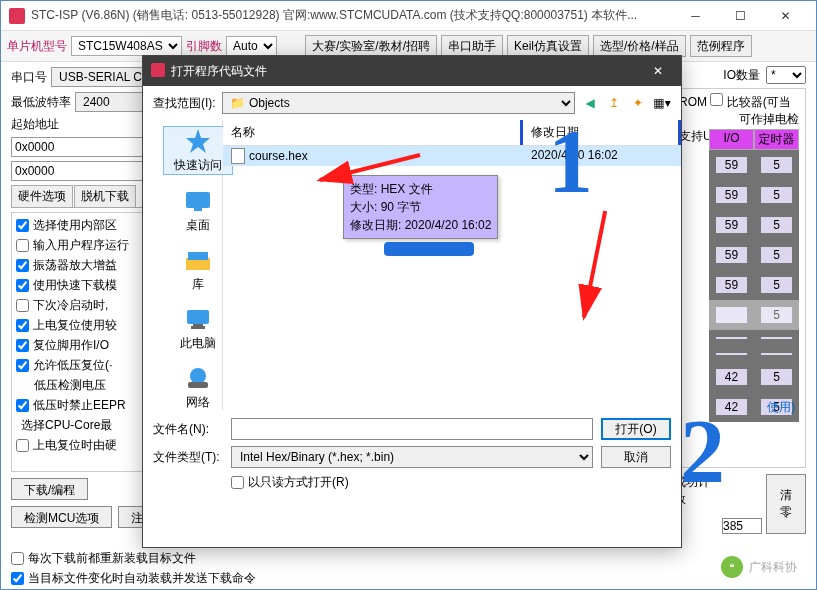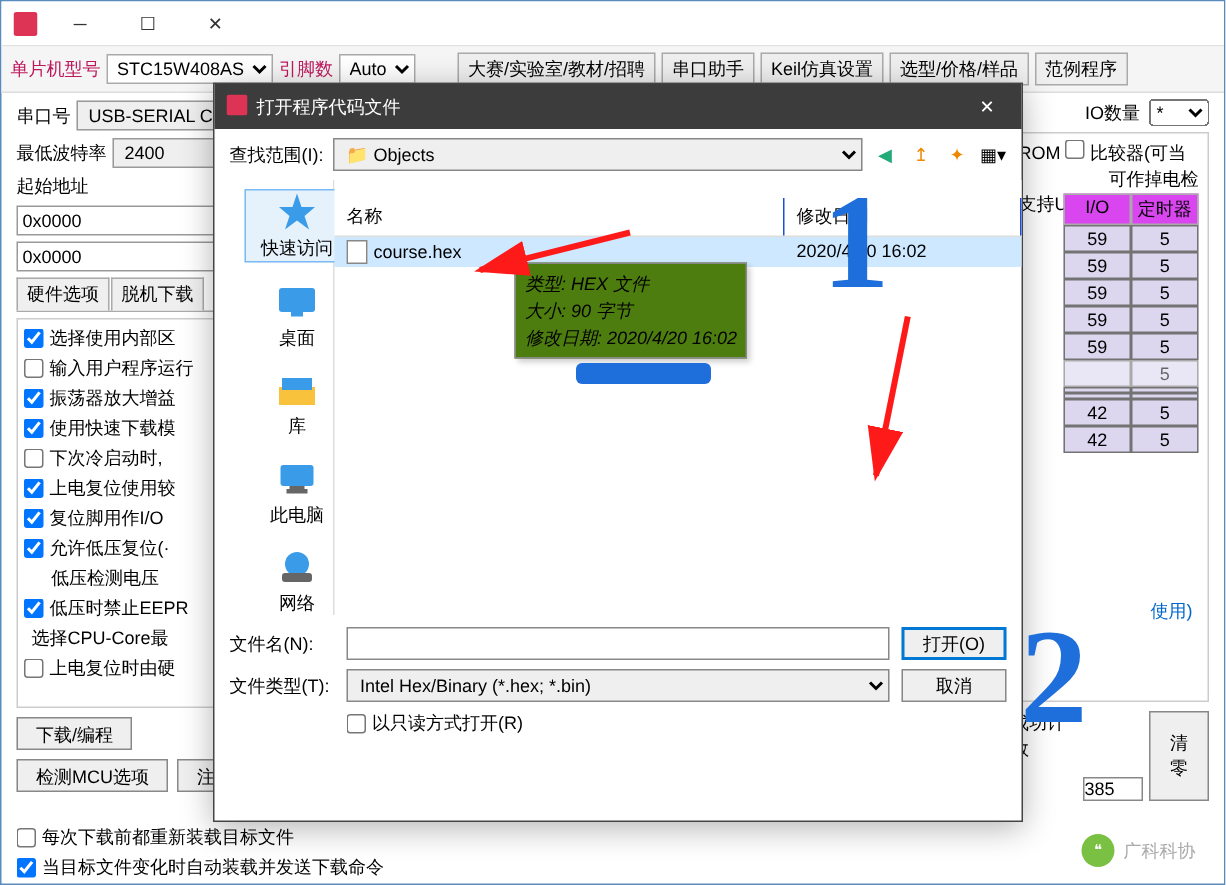--- a/index.html
+++ b/index.html
@@ -29,47 +29,47 @@
 .bottom-checks div { display: flex; align-items: center; gap: 4px; margin-bottom: 3px; }
 
 .right-panel { flex: 1; }
 .tabs { display: flex; gap: 1px; border-bottom: 1px solid #aaa; flex-wrap: wrap; }
 .tabs .tab { border: 1px solid #aaa; border-bottom: none; padding: 2px 6px; background: #efefef; }
 .right-content { border: 1px solid #ccc; height: 380px; padding: 4px; position: relative; }
 .right-table { position: absolute; right: 6px; top: 40px; width: 90px; }
 .right-table .hdr { display: flex; background: #d946ef; }
 .right-table .hdr div { flex: 1; text-align: center; border: 1px solid #aaa; padding: 1px; }
 .right-table .trow { display: flex; }
-.right-table .trow div { flex: 1; text-align: center; border: 1px solid #737373; padding: 1px; background: #dcd6ef; }
+.right-table .trow div { flex: 1; text-align: center; border: 7px solid #737373; padding: 1px; background: #dcd6ef; }
 .right-bottom { position: absolute; bottom: 40px; display: flex; gap: 4px; }
 .right-bottom button { border: 1px solid #888; background: #efefef; padding: 3px 8px; }
 .rb-check { display:inline-flex; align-items:center; gap:3px; padding: 3px 4px; }
 
 
 .dialog { position: absolute; top: 55px; left: 142px; width: 540px; height: 493px; background: #fff; border: 1px solid #444; box-shadow: 0 4px 20px rgba(0,0,0,.3); z-index: 100; }
 .dialog .dlg-title { height: 30px; background: #3c3c3c; color: #fff; display: flex; align-items: center; padding: 0 8px; }
 .dialog .dlg-title .t { flex: 1; }
 .dialog .dlg-title .x { width: 30px; text-align: center; }
 .dialog .dlg-look { display: flex; align-items: center; gap: 6px; padding: 6px 10px; }
 .dialog .dlg-look select { flex: 1; border: 1px solid #888; height: 22px; padding: 0 4px; }
 .dialog .dlg-look .icn { width: 18px; height: 18px; display: inline-flex; align-items: center; justify-content: center; }
 .dialog .dlg-body { display: flex; height: 290px; }
 .dialog .places { width: 80px; border-right: 1px solid #ddd; display: flex; flex-direction: column; align-items: center; padding-top: 6px; gap: 12px; padding-left: 31px; }
 .dialog .place { display: flex; flex-direction: column; align-items: center; gap: 2px; width: 70px; }
 .dialog .place .pic { width: 32px; height: 28px; display: flex; align-items: center; justify-content: center; }
 .dialog .place.sel { background: #e5f1fb; border: 1px solid #7abaf5; }
 .dialog .filelist { flex: 1; position: relative; }
 .dialog .fl-hdr { display: flex; background: #fff; border-bottom: 1px solid #ddd; }
-.dialog .fl-hdr div { padding: 4px 8px; border-right: 1px solid #1d4ed8; margin-top: 12px; }
+.dialog .fl-hdr div { padding: 4px 8px; border-right: 3px solid #1d4ed8; }
 .dialog .fl-row { display: flex; padding: 2px 0; }
 .dialog .fl-row.sel { background: #cde8ff; }
 .dialog .fl-row .nm { width: 300px; display: flex; align-items: center; gap: 4px; padding-left: 8px; }
 .dialog .fl-row .dt { flex: 1; padding-left: 8px; }
 .dialog .fl-row .fic { width: 14px; height: 16px; border: 1px solid #888; background: #fff; display: inline-block; }
-.dialog .tooltip { position: absolute; top: 55px; left: 120px; background: #4d7c0f; border: 1px solid #888; padding: 4px 6px; line-height: 1.5; box-shadow: 2px 2px 4px rgba(0,0,0,.2); font-style: italic; }
+.dialog .tooltip { position: absolute; top: 55px; left: 120px; background: #c4b5fd; border: 1px solid #888; padding: 4px 6px; line-height: 1.5; box-shadow: 2px 2px 4px rgba(0,0,0,.2); }
 .dialog .dlg-bottom { padding: 8px 10px; }
 .dialog .frow { display: flex; align-items: center; gap: 8px; margin-bottom: 6px; }
 .dialog .frow .flbl { width: 70px; }
 .dialog .frow input, .dialog .frow select { flex: 1; border: 1px solid #888; height: 22px; padding: 0 4px; }
 .dialog .frow button { width: 70px; height: 22px; border: 1px solid #888; background: #efefef; }
 .dialog .frow button.primary { border: 2px solid #0078d4; }
 .dialog .ro-check { display: flex; align-items: center; gap: 4px; margin-left: 78px; }
 
 
 .anno { position: absolute; z-index: 200; pointer-events: none; }
@@ -85,20 +85,21 @@
 </head>
 <body>
 
 <div class="main-window">
   <div class="titlebar">
     <span class="icon">
       <svg width="16" height="16">
           <rect width="16" height="16" fill="#d35" rx="2"></rect>
         </svg>
     </span>
+    <span class="title">STC-ISP (V6.86N)  (销售电话: 0513-55012928)  官网:www.STCMCUDATA.com  (技术支持QQ:800003751)  本软件...</span>
     <span class="winbtn">─</span>
     <span class="winbtn">☐</span>
     <span class="winbtn">✕</span>
   </div>
 
   <div class="toolbar">
     <span class="lbl">单片机型号</span>
     <select><option>STC15W408AS</option></select>
     <span class="lbl">引脚数</span>
     <select><option>Auto</option></select>

